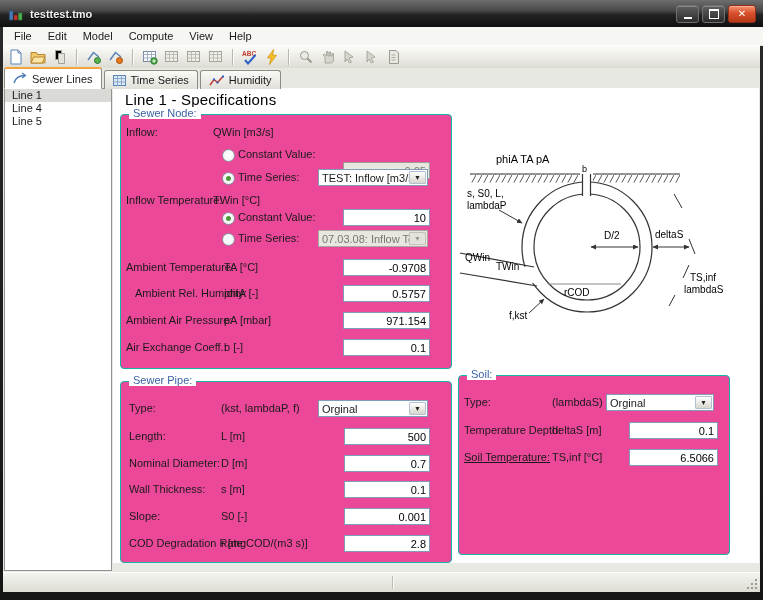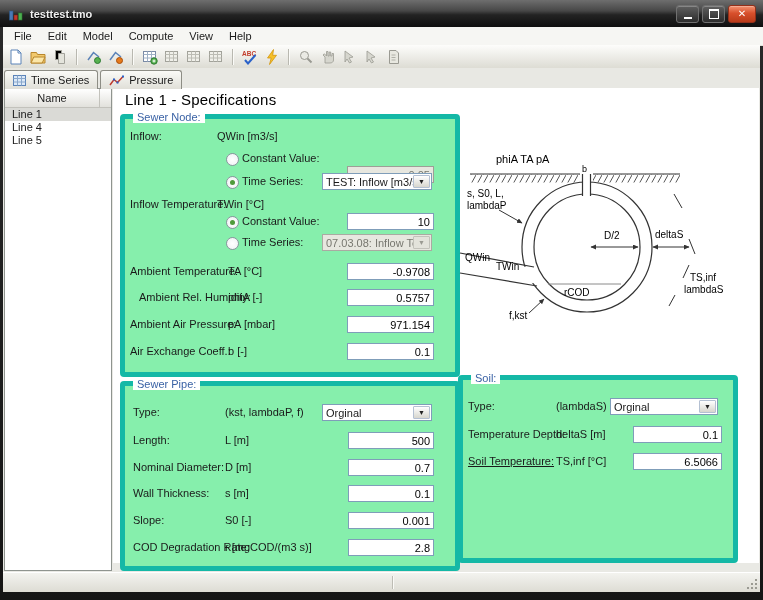--- a/index.html
+++ b/index.html
@@ -30,21 +30,21 @@
   .content{position:absolute;left:3px;right:3px;top:88px;bottom:28px;background:#e9e9e4;}
   .sidebar{position:absolute;left:1px;top:0;width:106px;bottom:1px;background:#fff;border:1px solid #8f948f;}
   .sb-header{height:18px;display:flex;border-bottom:1px solid #c3c2bc;background:linear-gradient(#ffffff,#e2e1dc);}
   .sb-h-main{flex:1;display:flex;align-items:center;justify-content:center;border-right:1px solid #c3c2bc;}
   .sb-h-stub{width:11px;}
   .sb-row{height:13px;line-height:13px;padding-left:7px;cursor:default;}
   .sb-row.sel{background:#dadad6;}
   .main{position:absolute;left:110px;top:0;right:1px;height:475px;background:#fff;}
   .page-title{position:absolute;left:12px;top:3px;font-size:15px;letter-spacing:.2px;color:#000;}
   
-  .group{position:absolute;border:5px solid #14b8a6;border-radius:4px;background:#86efac;}
+  .group{position:absolute;border:1px solid #14b8a6;border-radius:4px;background:#ec4899;}
   .glabel{position:absolute;top:-8px;left:8px;background:#fff;padding:0 4px;color:#3a62a5;}
   .frow{position:absolute;left:0;right:0;height:17px;}
   .flabel{position:absolute;line-height:17px;white-space:nowrap;}
   .tinput{position:absolute;height:15px;border:1px solid #7f9db9;background:#fff;font:11px "Liberation Sans","DejaVu Sans",sans-serif;text-align:right;padding:0 3px;box-sizing:content-box;}
   .tinput.dis{background:#e7e7df;border-color:#9e9e96;color:#77776f;margin-top:16px;}
   .combo{position:absolute;height:17px;border:1px solid #7f9db9;background:#fff;box-sizing:border-box;}
   .combo .cval{position:absolute;left:3px;right:17px;top:1px;line-height:14px;white-space:nowrap;overflow:hidden;}
   .combo .arrow{position:absolute;right:1px;top:1px;bottom:1px;width:15px;background:linear-gradient(#ffffff,#d7d6ce);border:1px solid #b4c0d2;border-radius:1px;display:flex;align-items:center;justify-content:center;font-size:7px;color:#222;}
   .combo.dis{background:#e7e7df;border-color:#aaaaa2;color:#77776f;}
   .combo.dis .arrow{background:#e3e3db;border-color:#c2c2ba;color:#9a9a92;}
@@ -185,45 +185,48 @@
       </span>
     <span class="tbtn">
         <svg width="16" height="16" viewBox="0 0 16 16">
           <path d="M3.5 1.5h6.5l2.5 2.5v10.5H3.5z" fill="#e8e8e0" stroke="#9a9a92"></path>
           <path d="M5.5 6h4M5.5 8.5h4M5.5 11h4" stroke="#b0b0a8"></path>
         </svg>
       </span>
   </div>
 
   <div class="tabbar">
+    <div class="tab active">
+      <svg width="14" height="13" viewBox="0 0 14 13">
+          <path d="M1 11C2.5 5.5 6 3.5 12 3.5" fill="none" stroke="#4a7ab5" stroke-width="1.4"></path>
+          <path d="M9 1l3.5 2.5L9 6" fill="none" stroke="#4a7ab5" stroke-width="1.2"></path>
+        </svg>
+      <span>Sewer Lines</span>
+    </div>
     <div class="tab">
       <svg width="13" height="13" viewBox="0 0 13 13">
           <rect x=".5" y="1.5" width="12" height="10" fill="#dce9f7" stroke="#5b83b8"></rect>
           <path d="M.5 4.5h12M4.5 1.5v10M8.5 1.5v10M.5 8h12" stroke="#8aa8cc"></path>
         </svg>
       <span>Time Series</span>
     </div>
     <div class="tab">
       <svg width="15" height="13" viewBox="0 0 15 13">
           <polyline points="1,11 5,5.5 8.5,8.5 14,2.5" fill="none" stroke="#c0392b" stroke-width="1.5"></polyline>
           <rect x="4" y="4.5" width="2" height="2" fill="#2a62c9"></rect>
           <rect x="7.5" y="7.5" width="2" height="2" fill="#2a62c9"></rect>
           <rect x="13" y="1.5" width="2" height="2" fill="#2a62c9"></rect>
         </svg>
-      <span>Pressure</span>
+      <span>Humidity</span>
     </div>
   </div>
 
   <div class="content">
 
     <div class="sidebar">
-      <div class="sb-header">
-        <div class="sb-h-main">Name</div>
-        <div class="sb-h-stub"></div>
-      </div>
       <div class="sb-row sel">Line 1</div>
       <div class="sb-row">Line 4</div>
       <div class="sb-row">Line 5</div>
     </div>
 
     <div class="main">
       <div class="page-title">Line 1 - Specifications</div>
 
       <div class="group" style="left:7px;top:26px;width:330px;height:253px;">
         <span class="glabel">Sewer Node:</span>

